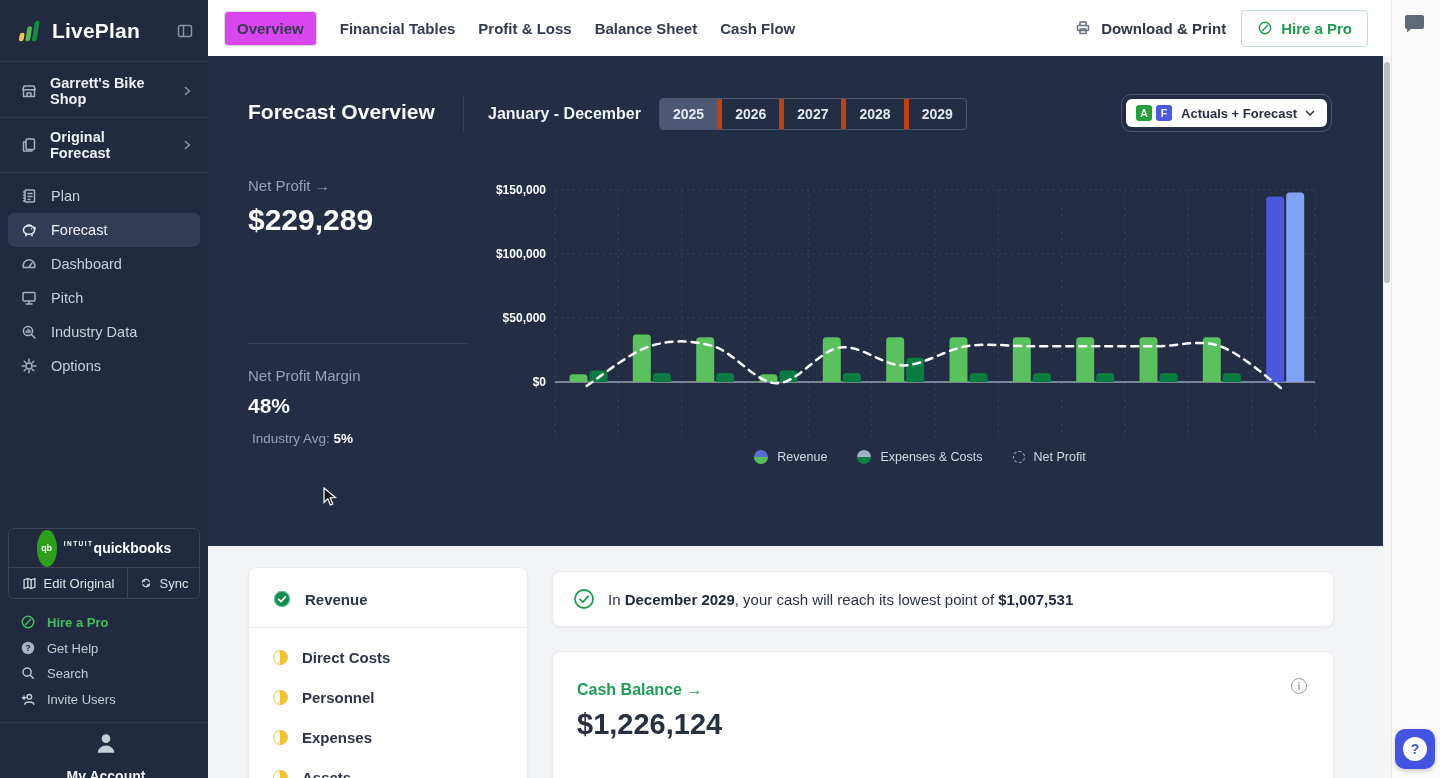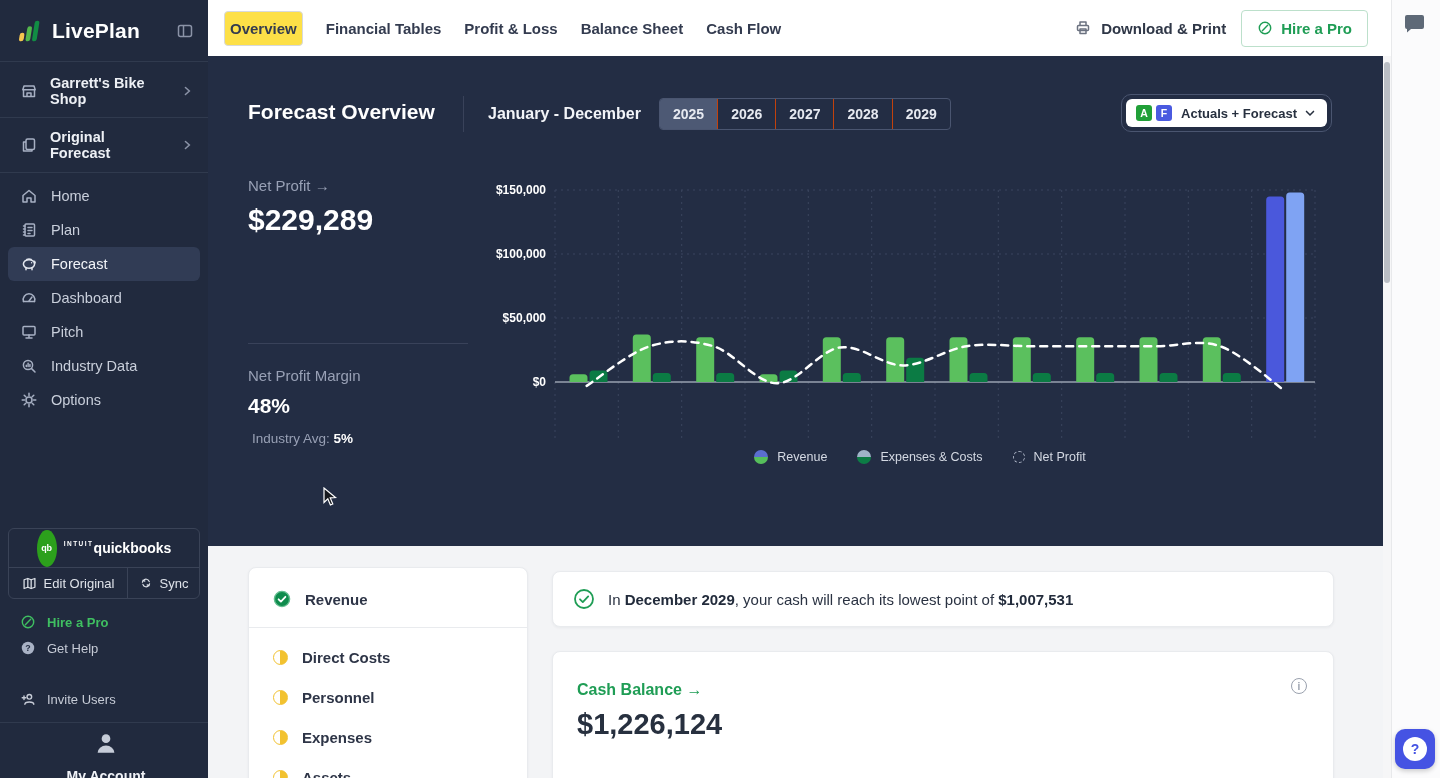--- a/index.html
+++ b/index.html
@@ -28,31 +28,31 @@
   .sb-link { position:absolute; left:0; width:100%; height:26px; display:flex; align-items:center; gap:11px; padding:0 20px; font-size:13px; color:#C6CBD6; cursor:pointer; }
   .sb-link.green { color:#3FBF61; font-weight:bold; }
   .sb-account { position:absolute; left:0; top:730px; width:100%; height:42px; display:flex; align-items:center; gap:12px; padding:0 14px 0 18px; font-size:14px; font-weight:bold; color:#F0F2F7; cursor:pointer;flex-direction:column; }
   .sb-account .lbl { flex:1; }
 
   
   .main { position:absolute; left:208px; top:0; width:1175px; height:778px; }
   .topbar { position:relative; height:56px; background:#fff; display:flex; align-items:center; padding:0 15px 0 16px; }
   .nav-tabs { display:flex; align-items:center; gap:23px; flex:1; }
   .nav-tab { font-size:15px; font-weight:bold; color:#333B4F; cursor:pointer; white-space:nowrap; }
-  .nav-tab.active { background:#fde047; border:1px solid #D7D9DC; border-radius:4px; padding:8px 5px; }
+  .nav-tab.active { background:#d946ef; border:1px solid #D7D9DC; border-radius:4px; padding:8px 12px; }
   .dl-print { display:flex; align-items:center; gap:9px; font-size:15px; font-weight:bold; color:#2F3747; cursor:pointer; margin-right:15px; }
   .hire-btn { display:flex; align-items:center; gap:8px; border:1px solid #BCE0CB; border-radius:4px; background:#fff; color:#1F9D55; font-size:15px; font-weight:bold; padding:9px 15px; cursor:pointer; }
 
   
   .hero { position:relative; height:490px; background:#232D44; }
   .hero-title { position:absolute; left:40px; top:44px; font-size:21px; font-weight:bold; color:#fff; }
   .hero-vdiv { position:absolute; left:255px; top:40px; height:36px; border-left:1px solid #39425A; }
   .hero-period { position:absolute; left:280px; top:49px; font-size:16px; font-weight:bold; color:#F2F4F8; }
   .year-tabs { position:absolute; left:451px; top:42px; display:flex; border:1px solid #4A5570; border-radius:4px; overflow:hidden; }
-  .year-tab { padding:7px 13px; font-size:14px; font-weight:bold; color:#E6E9F0; cursor:pointer; border-left:1px solid #c2410c; }
+  .year-tab { padding:7px 13px; font-size:14px; font-weight:bold; color:#E6E9F0; cursor:pointer; border-left:5px solid #c2410c; }
   .year-tab:first-child { border-left:none; }
   .year-tab.active { background:#4D5974; }
   .view-select-wrap { position:absolute; right:51px; top:38px; border:1.5px solid #4A5570; border-radius:10px; padding:4px; cursor:pointer; }
   .view-select { background:#fff; border-radius:6px; display:flex; align-items:center; gap:6px; padding:6px 10px; }
   .af-badge { width:16px; height:16px; border-radius:3px; color:#fff; font-size:10.5px; font-weight:bold; display:flex; align-items:center; justify-content:center; }
   .af-a { background:#21A038; }
   .af-f { background:#4A5AE0; margin-left:-2px; }
   .view-label { font-size:13px; font-weight:bold; color:#27303F; margin-left:3px; }
 
   .stat-label { position:absolute; left:40px; top:121px; font-size:15px; color:#98A0B5; cursor:pointer; }
@@ -146,26 +146,20 @@
       </svg>
       <span class="lbl">Original Forecast</span>
       <svg class="icon" width="14" height="14" viewBox="0 0 18 18" fill="none" stroke="#8B93A7" stroke-width="2" stroke-linecap="round">
           <path d="M7 4.5 L12 9 L7 13.5"></path>
         </svg>
     </div>
     <div class="sb-divider" style="top:172px;"></div>
 
     <div class="sb-nav">
       <div class="sb-item">
-        <svg class="icon" width="18" height="18" viewBox="0 0 18 18" fill="none" stroke="#A7B0C3" stroke-width="1.5" stroke-linejoin="round">
-            <path d="M3 8.5 L9 3.5 L15 8.5 V15 H11 V11 H7 V15 H3 Z"></path>
-          </svg>
-        <span>Home</span>
-      </div>
-      <div class="sb-item">
         <svg class="icon" width="18" height="18" viewBox="0 0 18 18" fill="none" stroke="#A7B0C3" stroke-width="1.5" stroke-linecap="round">
           <rect x="5" y="3" width="9.5" height="12" rx="1"></rect>
             <path d="M8 6.5 H12 M8 9.5 H12 M8 12.5 H10"></path>
             <path d="M5 5 H3.5 M5 8 H3.5 M5 11 H3.5 M5 14 H3.5"></path>
         </svg>
         <span>Plan</span>
       </div>
       <div class="sb-item active">
         <svg class="icon" width="18" height="18" viewBox="0 0 18 18" fill="none" stroke="#E3E7EF" stroke-width="1.5" stroke-linecap="round">
           <ellipse cx="9" cy="9" rx="5.6" ry="4.3"></ellipse>
@@ -241,20 +235,27 @@
           <path d="M6 12 L12 6"></path>
       </svg>
       <span>Hire a Pro</span>
     </div>
     <div class="sb-link" style="top:635px;">
       <svg class="icon" width="16" height="16" viewBox="0 0 18 18">
         <circle cx="9" cy="9" r="7" fill="#A9B2C5"></circle>
         <text x="9" y="12.4" text-anchor="middle" font-size="10" font-weight="bold" fill="#212B41" font-family="Liberation Sans,sans-serif">?</text>
       </svg>
       <span>Get Help</span>
+    </div>
+    <div class="sb-link" style="top:660px;">
+      <svg class="icon" width="16" height="16" viewBox="0 0 18 18" fill="none" stroke="#C6CBD6" stroke-width="1.6" stroke-linecap="round">
+        <circle cx="8" cy="8" r="4.6"></circle>
+          <path d="M11.6 11.6 L15 15"></path>
+      </svg>
+      <span>Search</span>
     </div>
     <div class="sb-link" style="top:686px;">
       <svg class="icon" width="16" height="16" viewBox="0 0 18 18" fill="none" stroke="#C6CBD6" stroke-width="1.6" stroke-linecap="round">
         <circle cx="10.5" cy="6.5" r="2.6"></circle>
           <path d="M5.5 15 c0 -3.6 10 -3.6 10 0"></path>
           <path d="M2.5 7.5 H6.5 M4.5 5.5 V9.5"></path>
       </svg>
       <span>Invite Users</span>
     </div>
 

